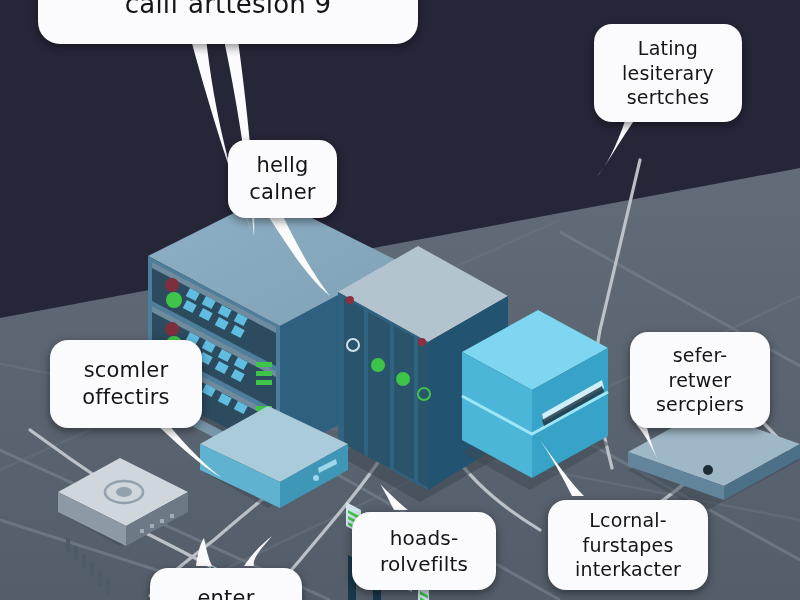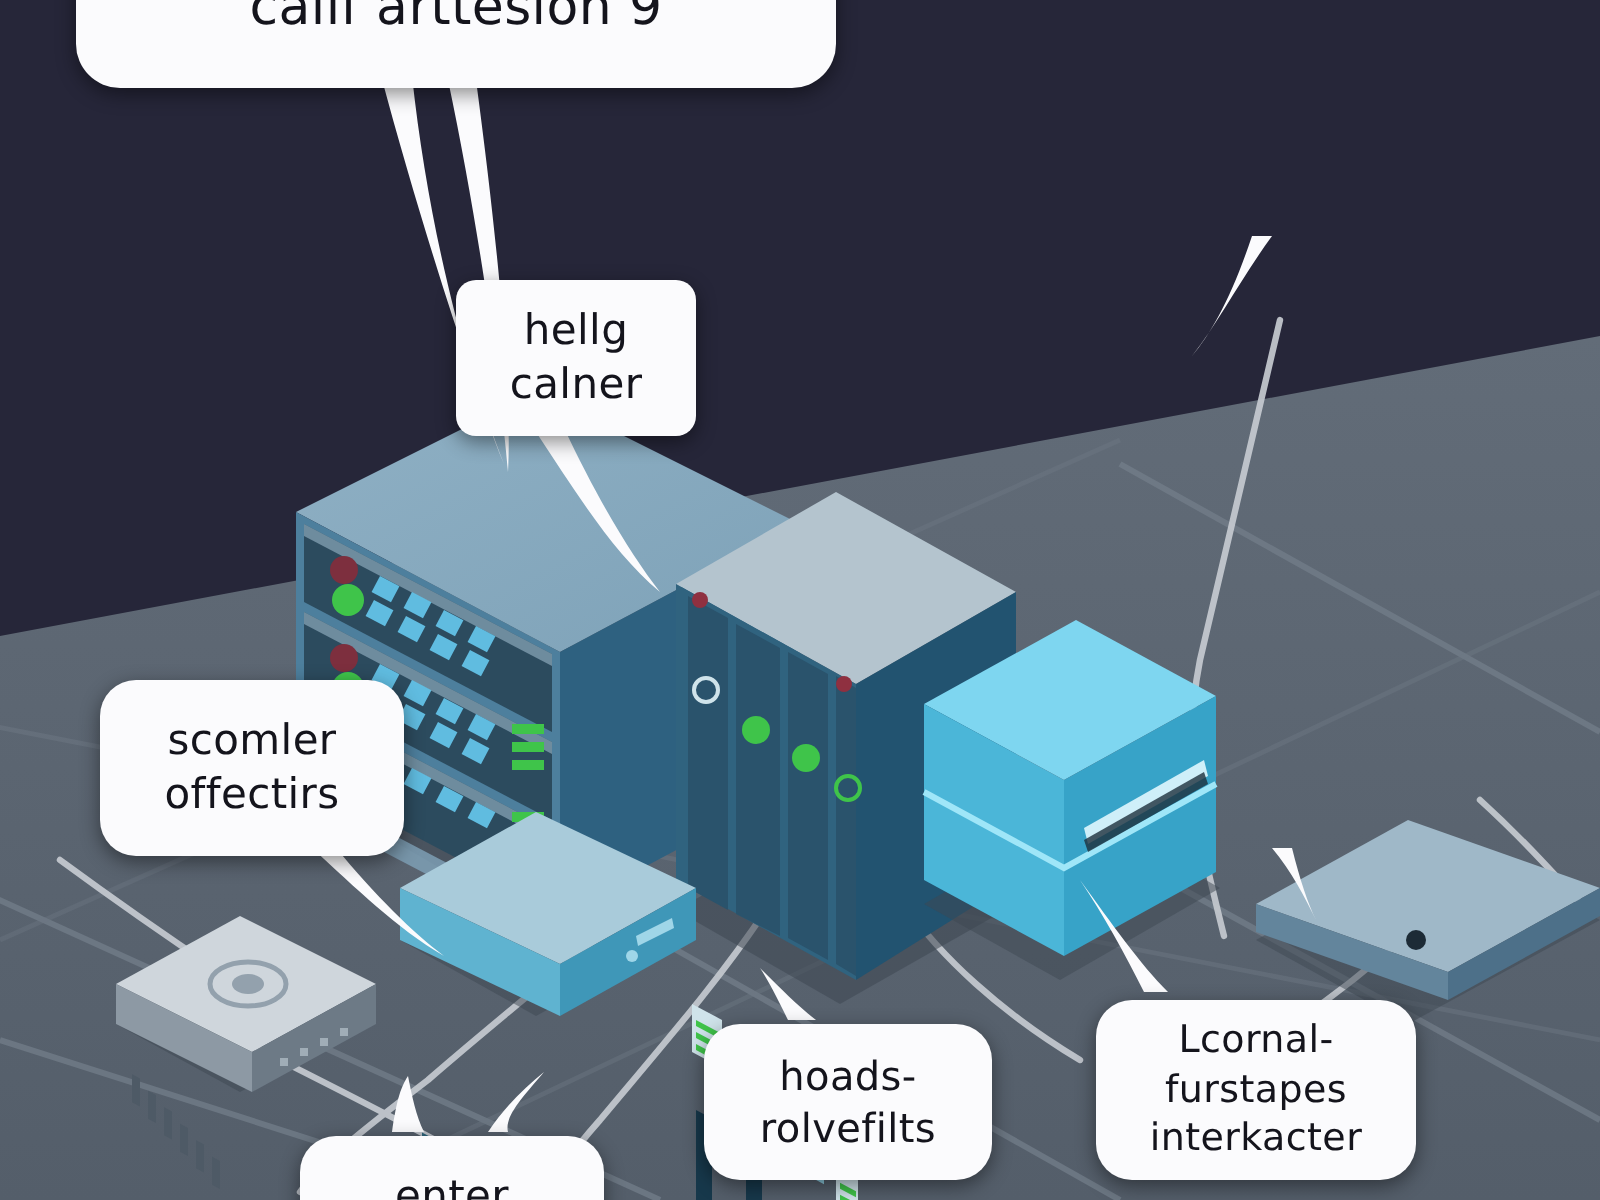--- a/index.html
+++ b/index.html
@@ -39,21 +39,21 @@
     line-height: 1.30;
     letter-spacing: 0.2px;
     box-sizing: border-box;
     z-index: 40;
     padding: 6px 10px;
   }
   .bubble span { display: block; white-space: pre-line; }
 
   .b-top       { left: 38px;  top: -34px;  width: 380px; height: 78px;  font-size: 26px; border-radius: 22px; }
   .b-topright  { left: 594px; top: 24px;   width: 148px; height: 98px;  font-size: 19px; }
-  .b-hellg     { left: 228px; top: 140px;  width: 120px; height: 78px;  font-size: 21px; border-radius: 10px; }
+  .b-hellg     { left: 228px; top: 140px;  width: 109px; height: 78px;  font-size: 21px; }
   .b-left      { left: 50px;  top: 340px;  width: 152px; height: 88px;  font-size: 21px; text-align: center; }
   .b-right     { left: 630px; top: 332px;  width: 140px; height: 96px;  font-size: 19px; }
   .b-lcornal   { left: 548px; top: 500px;  width: 160px; height: 90px;  font-size: 19px; }
   .b-hoads     { left: 352px; top: 512px;  width: 144px; height: 78px;  font-size: 20px; }
   .b-enter     { left: 150px; top: 568px;  width: 152px; height: 62px;  font-size: 21px; }
 </style>
 </head>
 <body>
 
 <div id="scene">
@@ -302,31 +302,41 @@
       <path d="M394 510 C 388 498, 384 490, 380 484 C 390 494, 400 504, 408 510 Z"></path>
       <path d="M196 566 C 198 552, 200 544, 204 538 C 206 548, 208 558, 212 566 Z"></path>
       <path d="M244 566 C 252 554, 262 544, 272 536 C 262 548, 252 558, 254 566 Z"></path>
     </g>
   </svg>
 
   <div class="bubble b-top">
     <span>callf arttesion 9</span>
   </div>
 
+  <div class="bubble b-topright">
+    <span>Lating
+lesiterary
+sertches</span>
+  </div>
 
   <div class="bubble b-hellg">
     <span>hellg
 calner</span>
   </div>
 
   <div class="bubble b-left">
     <span>scomler
 offectirs</span>
   </div>
 
+  <div class="bubble b-right">
+    <span>sefer-
+retwer
+sercpiers</span>
+  </div>
 
   <div class="bubble b-lcornal">
     <span>Lcornal-
 furstapes
 interkacter</span>
   </div>
 
   <div class="bubble b-hoads">
     <span>hoads-
 rolvefilts</span>

